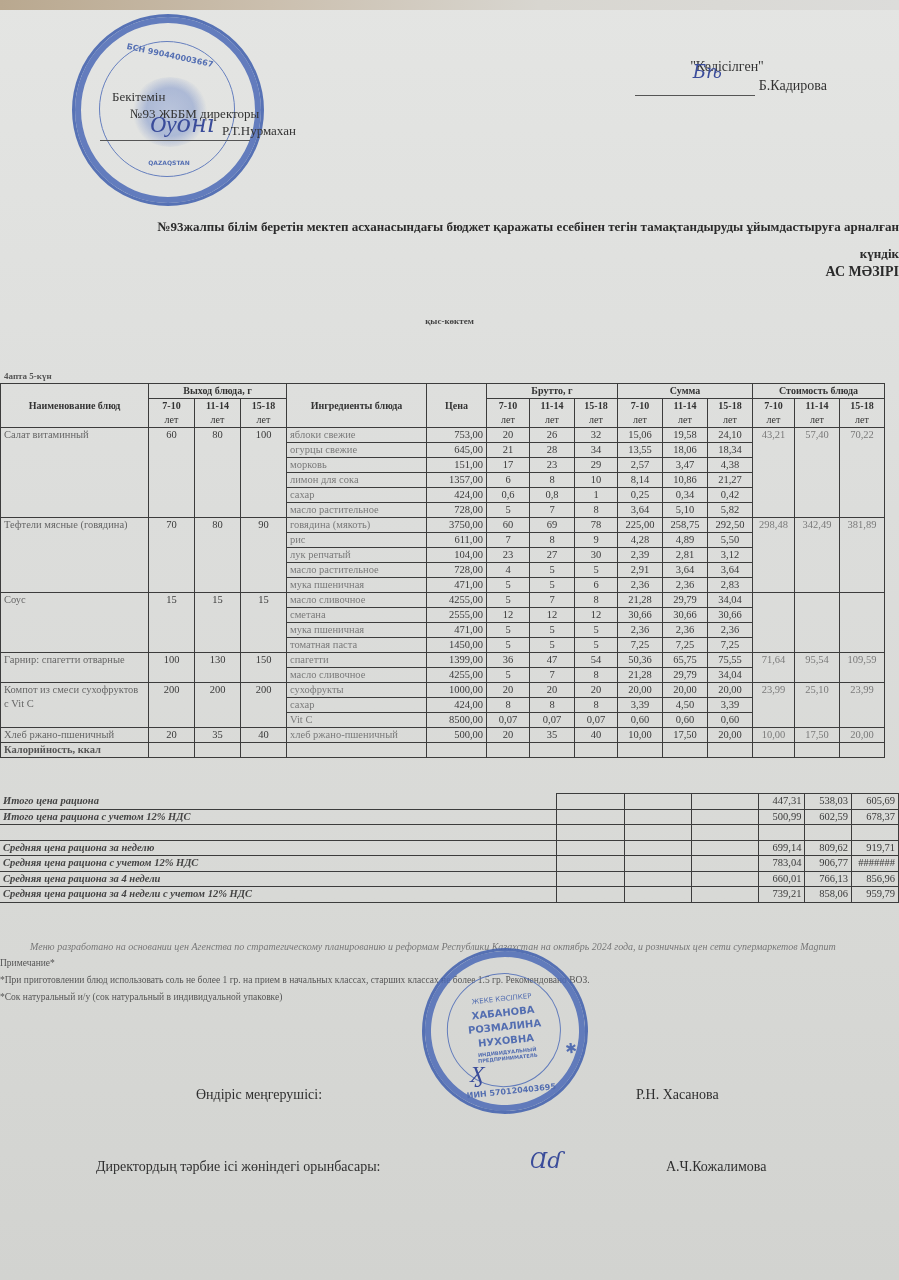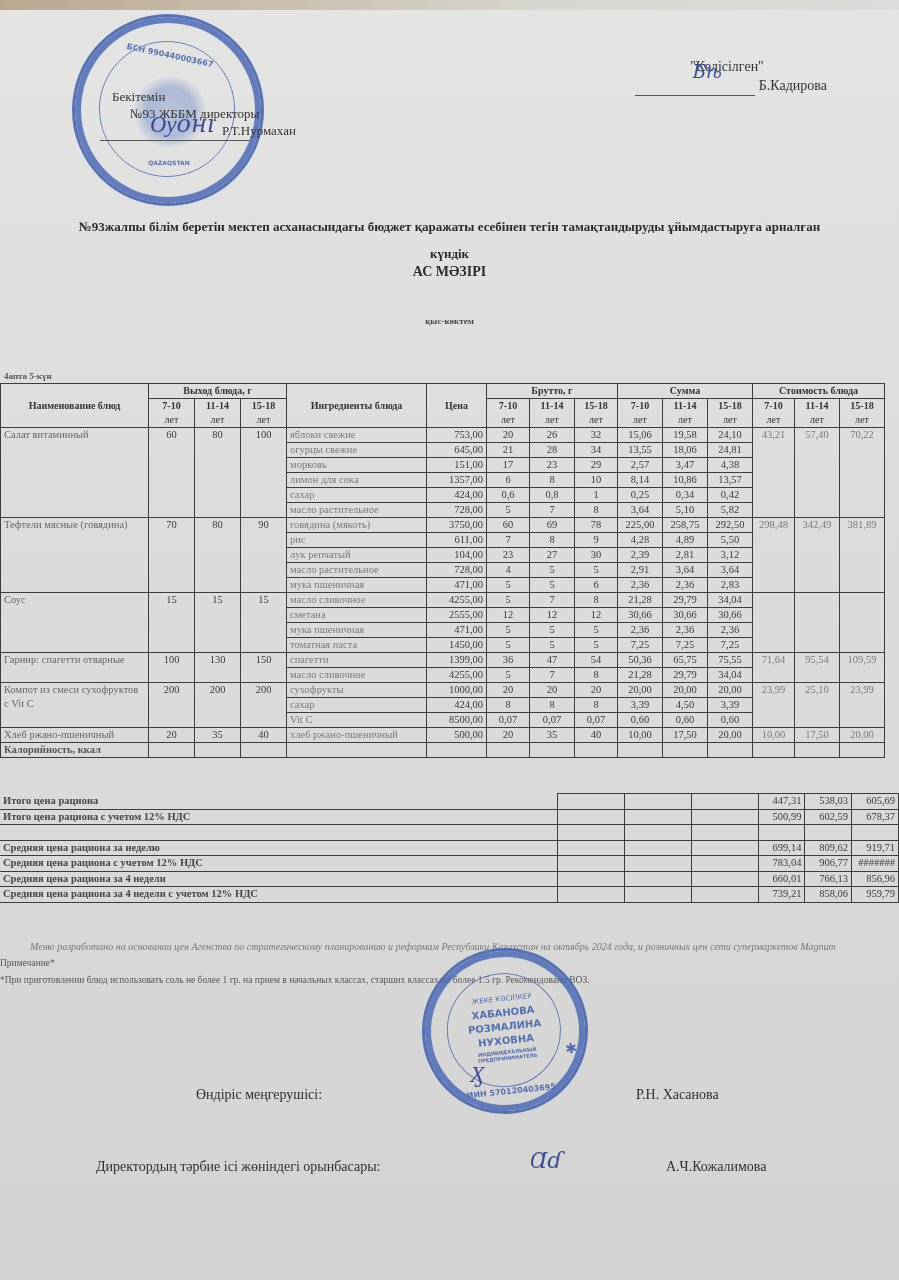--- a/index.html
+++ b/index.html
@@ -14,38 +14,38 @@
   .abs { position: absolute; }
 
   
   .stamp { position: absolute; border-radius: 50%; border: 3px solid #3f5fae; box-shadow: inset 0 0 0 4px rgba(255,255,255,0), inset 0 0 0 6px #4d6bb7; opacity: .85; }
   .stamp-inner { position:absolute; border-radius:50%; border:1.5px solid #4f6db8; }
   .stamp-text { position:absolute; color:#3d5cab; font-family:"DejaVu Sans", sans-serif; font-weight:bold; text-align:center; }
 
   .approve-left { left: 112px; top: 88px; font-size: 13px; line-height: 17px; color:#333; }
   .approve-right { left: 597px; top: 57px; width: 260px; text-align: center; font-size: 14px; line-height: 19px; color:#333; }
 
-  .title { left: 0; width: 899px; text-align: center; font-size: 13px; font-weight: bold; color:#2b2b2b; }
+  .title { left: 0; width: 899px; text-align: right; font-size: 13px; font-weight: bold; color:#2b2b2b; }
   .season { left:0; width:899px; text-align:center; font-size:9px; font-weight:bold; color:#444; top: 316px; }
   .day-label { left: 4px; top: 371px; font-size: 9px; font-weight:bold; color:#555; }
 
   table.menu { position: absolute; left: 0; top: 383px; border-collapse: collapse; font-size: 10.5px; color:#3a3a3a; }
   table.menu td, table.menu th { border: 1px solid #3c3c3c; padding: 0 3px; height: 14px; line-height: 14px; white-space: nowrap; }
   table.menu th { font-weight: bold; font-size: 10px; text-align: center; color:#333;margin-top:20px; }
   .c { text-align: center; }
   .r { text-align: right; }
   .dish { color:#666; vertical-align: top; }
   .nb { border-top: none !important; border-bottom: none !important; }
   .muted { color:#7a7a7a; }
 
   table.totals { position:absolute; left:0; top: 793px; border-collapse: collapse; font-size: 10.5px; }
   table.totals td { border-bottom: 1px solid #3c3c3c; height: 14.5px; line-height: 14px; padding: 0 3px; white-space: nowrap; }
   table.totals td.v { border: 1px solid #3c3c3c; text-align: right; width: 40px; color:#3a3a3a; }
   table.totals td.e { border: 1px solid #3c3c3c; width: 62px; }
-  table.totals td.lbl { font-weight: bold; color:#444; }
+  table.totals td.lbl { font-style: italic; font-weight: bold; color:#444; }
 
   .notes { left: 0; top: 938px; font-size: 9.5px; line-height: 17px; color:#555; width: 899px; }
   .notes .src { font-style: italic; font-size: 10px; color:#777;margin-left:30px; }
 
   .sig-row { font-size: 14px; color:#2f2f2f; }
   .signature { font-family: "DejaVu Serif", serif; font-style: italic; color:#3a4c9a; font-size: 24px; }
 </style>
 </head>
 <body>
 
@@ -155,41 +155,41 @@
         <td rowspan="6" class="c muted" style="vertical-align:top">70,22</td>
       </tr>
       <tr>
         <td class="muted">огурцы свежие</td>
         <td class="r">645,00</td>
         <td class="c">21</td>
         <td class="c">28</td>
         <td class="c">34</td>
         <td class="c">13,55</td>
         <td class="c">18,06</td>
-        <td class="c">24,81</td>
+        <td class="c">18,34</td>
       </tr>
       <tr>
         <td class="muted">морковь</td>
         <td class="r">151,00</td>
         <td class="c">17</td>
         <td class="c">23</td>
         <td class="c">29</td>
         <td class="c">2,57</td>
         <td class="c">3,47</td>
         <td class="c">4,38</td>
       </tr>
       <tr>
         <td class="muted">лимон для сока</td>
         <td class="r">1357,00</td>
         <td class="c">6</td>
         <td class="c">8</td>
         <td class="c">10</td>
         <td class="c">8,14</td>
         <td class="c">10,86</td>
-        <td class="c">13,57</td>
+        <td class="c">21,27</td>
       </tr>
       <tr>
         <td class="muted">сахар</td>
         <td class="r">424,00</td>
         <td class="c">0,6</td>
         <td class="c">0,8</td>
         <td class="c">1</td>
         <td class="c">0,25</td>
         <td class="c">0,34</td>
         <td class="c">0,42</td>
@@ -474,20 +474,21 @@
         <td class="v">858,06</td>
         <td class="v">959,79</td>
       </tr>
     </tbody>
 </table>
 
 <div class="abs notes">
   <div class="src">Меню разработано на основании цен Агенства по стратегическому планированию и реформам Республики Казахстан на  октябрь  2024 года, и розничных цен сети супермаркетов Magnum</div>
   <div>Примечание*</div>
   <div>*При приготовлении блюд использовать соль не более 1 гр. на прием в начальных классах, старших классах не более 1.5 гр. Рекомендовано ВОЗ.</div>
+  <div>*Сок натуральный и/у (сок натуральный в индивидуальной упаковке)</div>
 </div>
 
 <div class="stamp" style="left:422px; top:948px; width:160px; height:160px; transform:rotate(-6deg);">
   <div class="stamp-inner" style="left:22px; top:22px; width:112px; height:112px;"></div>
   <div class="stamp-text" style="left:20px; top:44px; width:120px; font-size:7px; font-weight:normal;">ЖЕКЕ КӘСІПКЕР</div>
   <div class="stamp-text" style="left:20px; top:56px; width:120px; font-size:10px;">ХАБАНОВА</div>
   <div class="stamp-text" style="left:20px; top:70px; width:120px; font-size:10px;">РОЗМАЛИНА</div>
   <div class="stamp-text" style="left:20px; top:84px; width:120px; font-size:10px;">НУХОВНА</div>
   <div class="stamp-text" style="left:36px; top:98px; width:88px; font-size:5px; white-space:normal;">ИНДИВИДУАЛЬНЫЙ ПРЕДПРИНИМАТЕЛЬ</div>
   <div class="stamp-text" style="left:20px; top:136px; width:120px; font-size:8px;">ИИН 570120403695</div>

